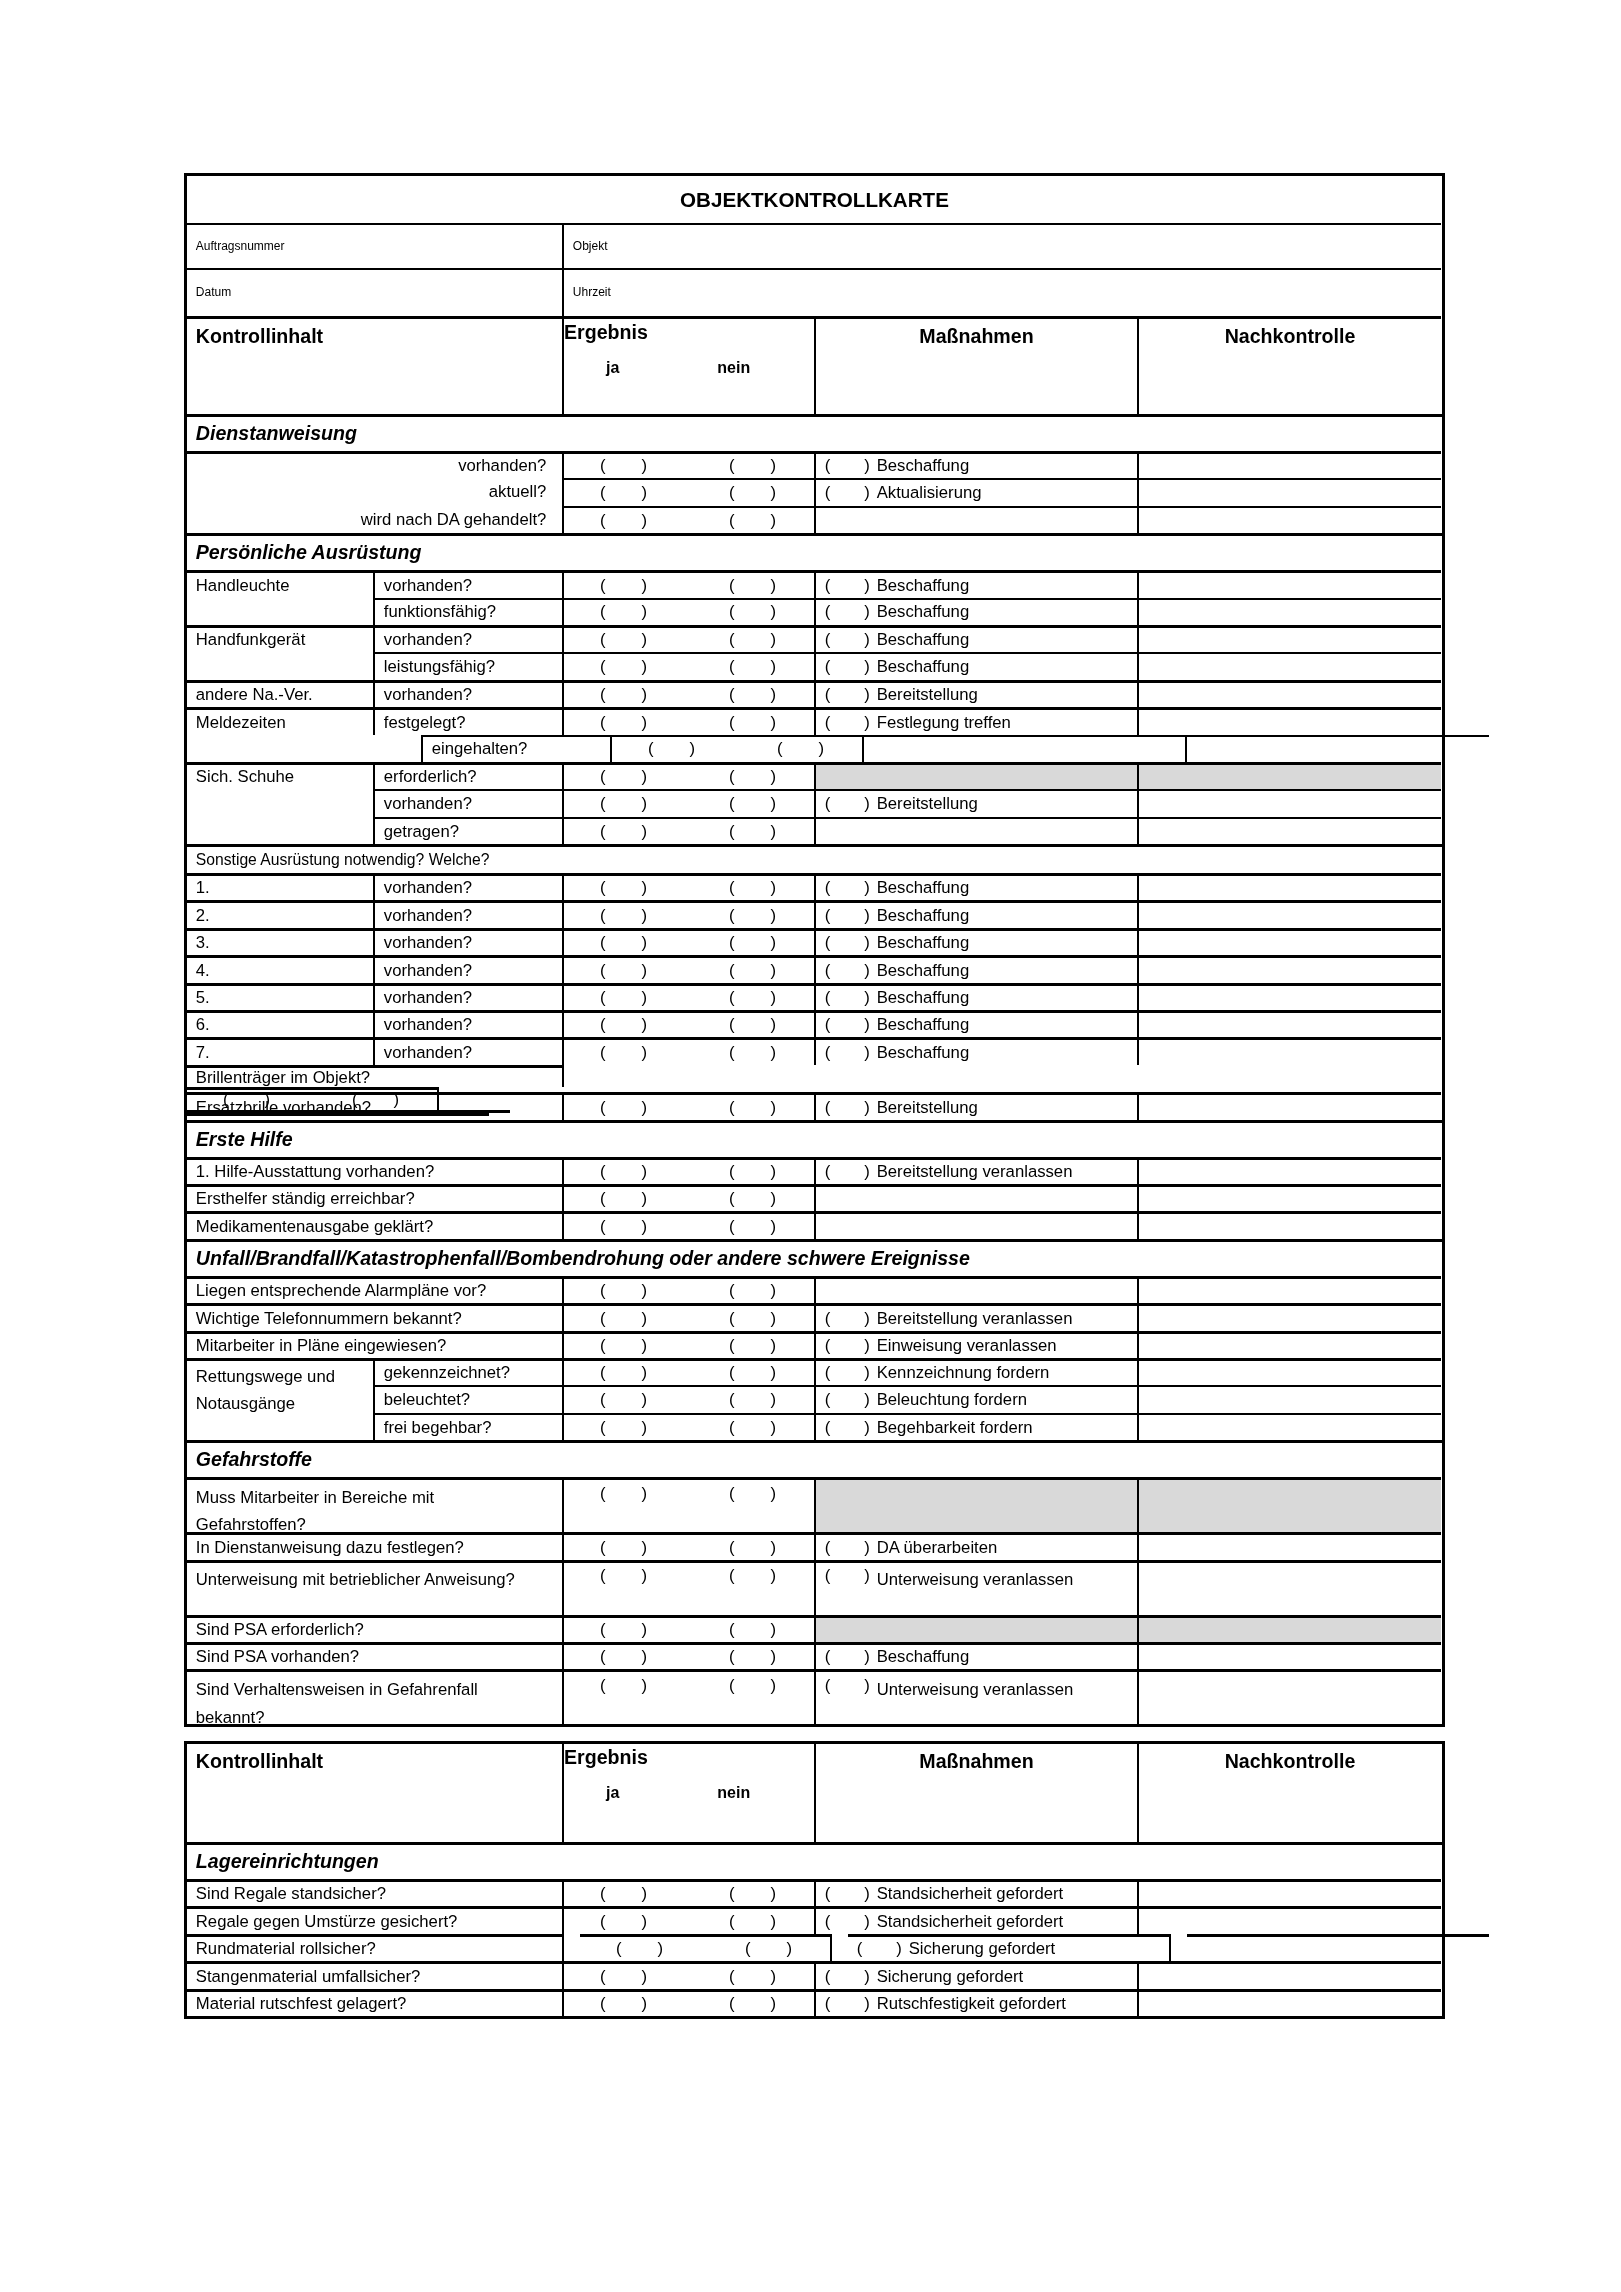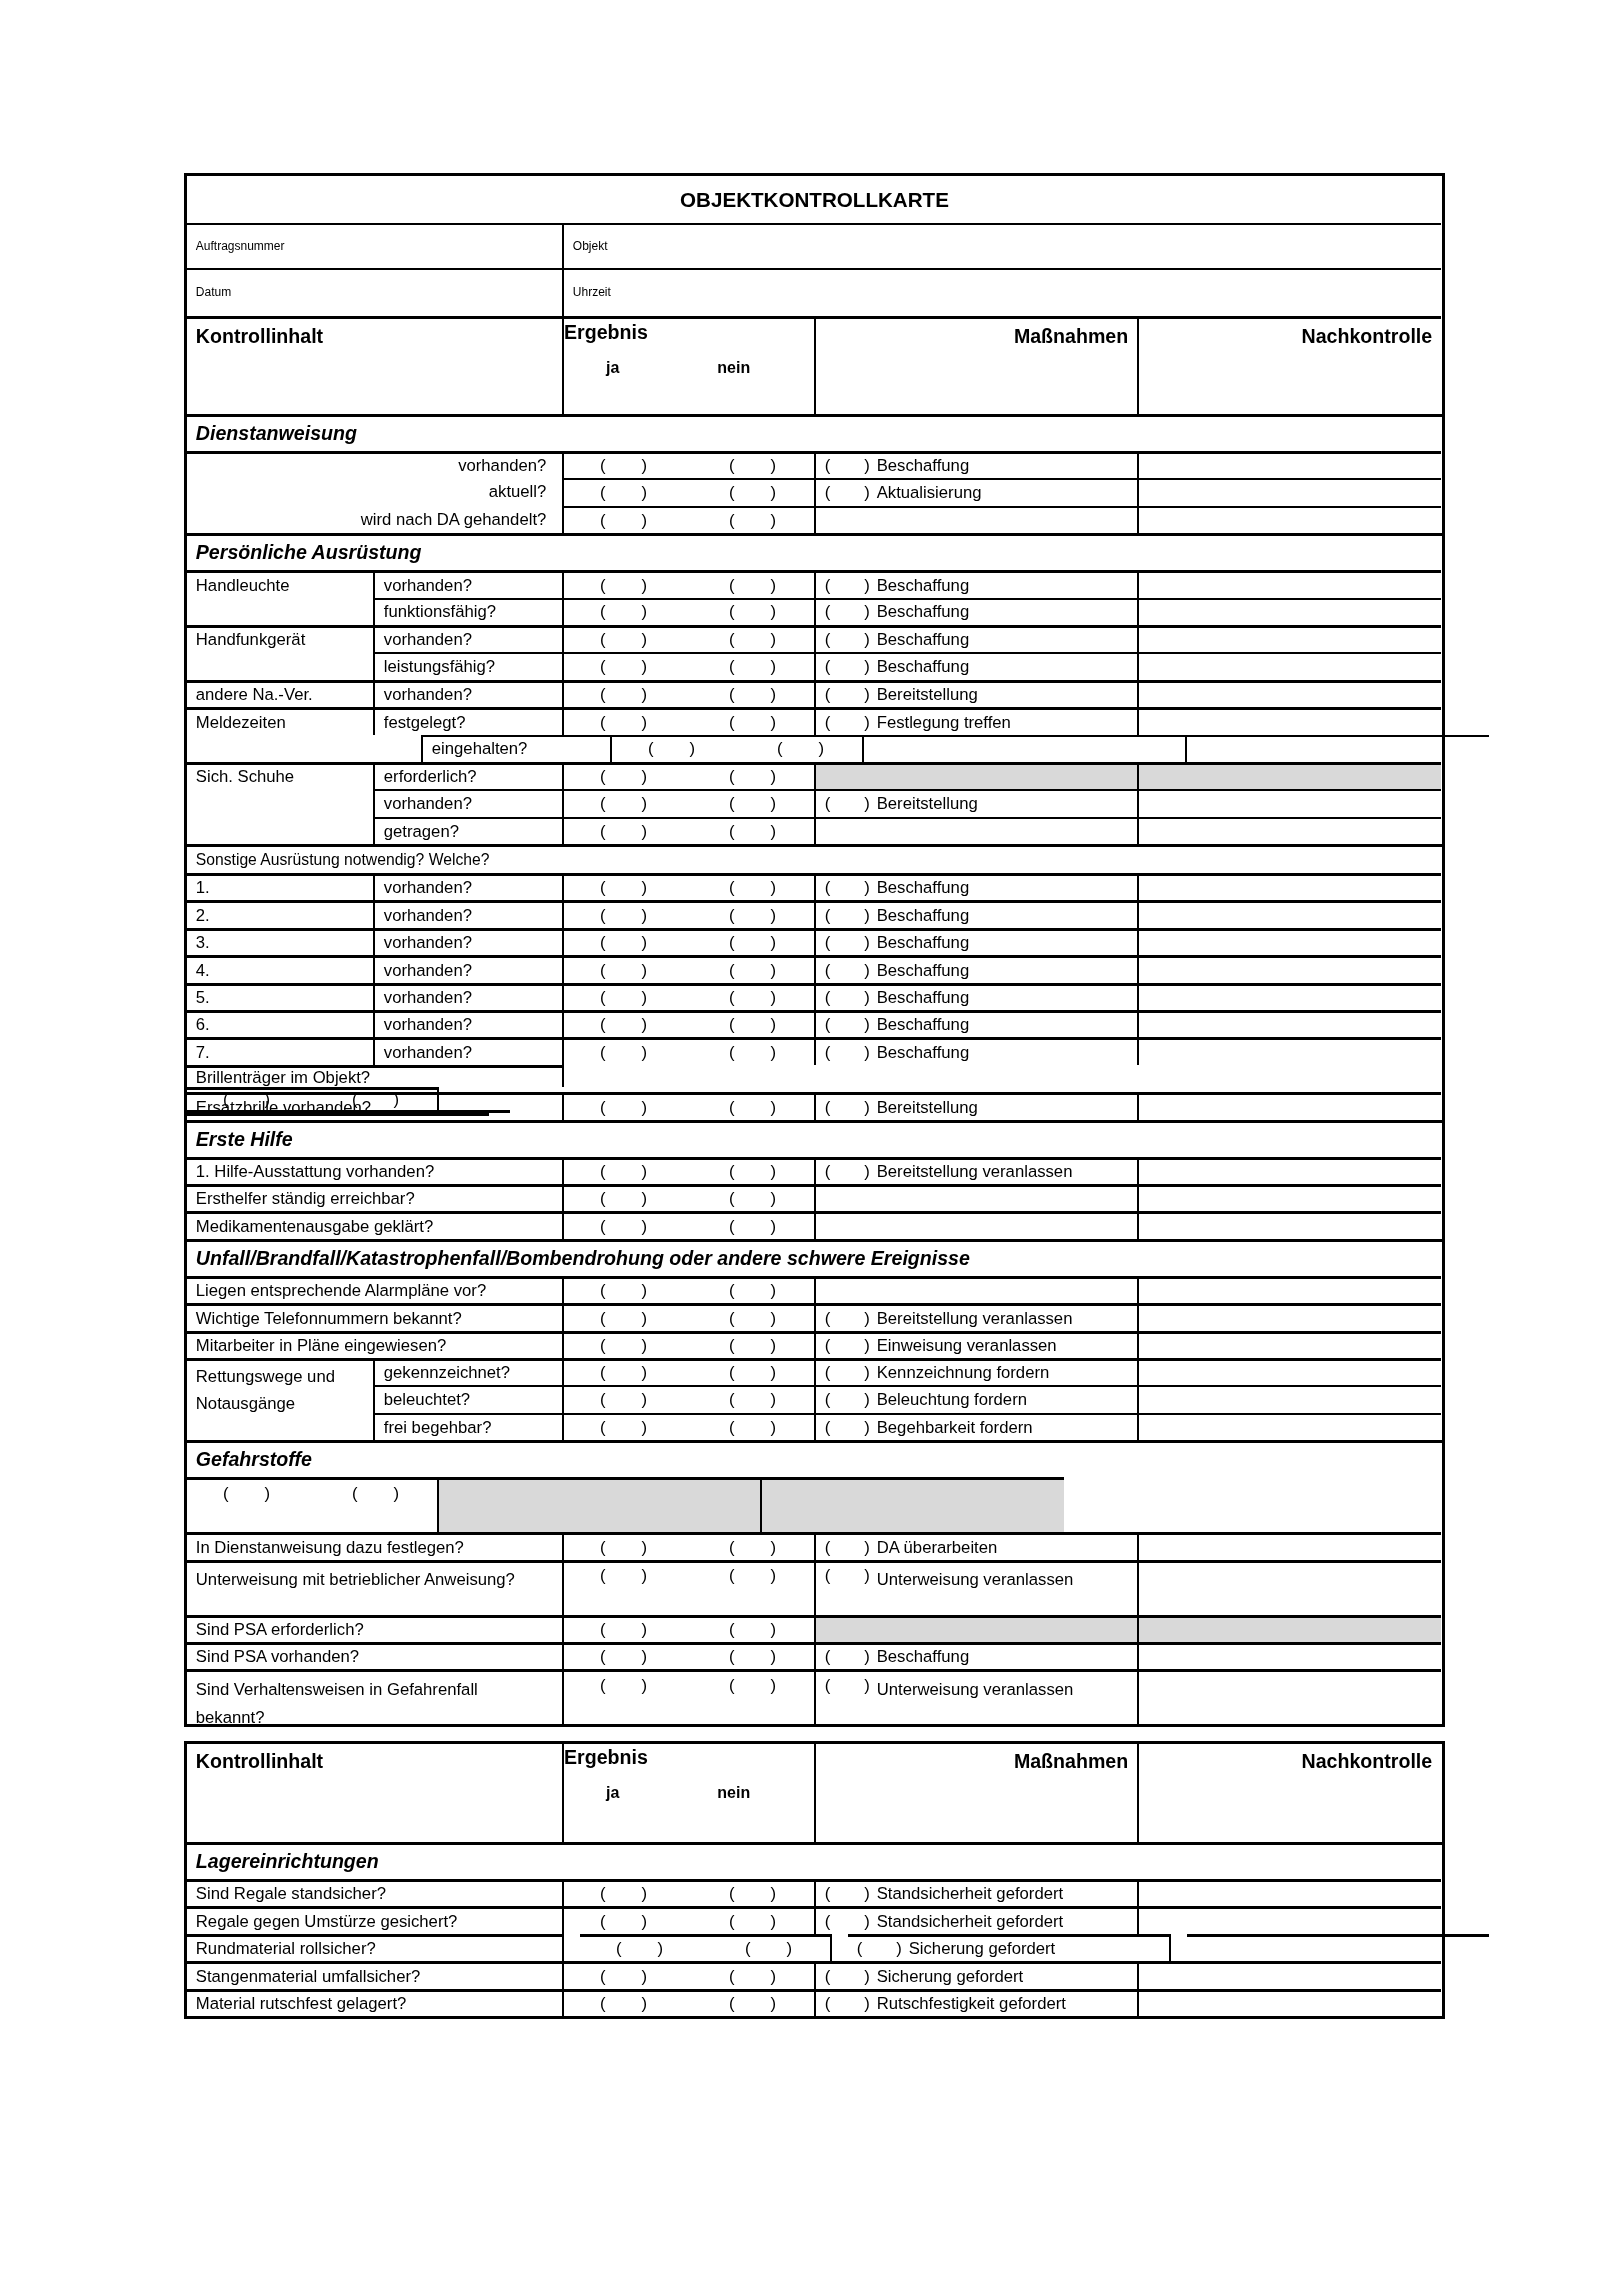--- a/index.html
+++ b/index.html
@@ -32,21 +32,21 @@
   .fields-cell{font-size:12px;}
   .section-cell{font-weight:bold;font-style:italic;font-size:19.6px;}
   .wide-cell{font-size:15.7px;}
   .erg{padding-left:36px;gap:82px;}
   .pp{display:inline-flex;justify-content:space-between;width:47px;flex-shrink:0;font-size:16.7px;}
   .m-pair{width:45px;margin-right:6.9px;}
   .hdr1{font-weight:bold;font-size:19.6px;align-items:flex-start;padding-top:11.8px;}
   .hdr-erg{flex-direction:column;align-items:stretch;padding:11.8px 0 0 0;gap:15.7px;}
   .hdr-erg .line1{text-align:center;font-weight:bold;font-size:19.6px;}
   .hdr-erg .line2{display:flex;padding-left:42px;gap:98px;font-weight:bold;font-size:16px;}
-  .hdr-c{font-weight:bold;font-size:19.6px;justify-content:flex-end;align-items:flex-start;padding-top:11.8px;}
+  .hdr-c{font-weight:bold;font-size:19.6px;justify-content:center;align-items:flex-start;padding-top:11.8px;}
   .r.tall > .c{align-items:flex-start;padding-top:3.9px;}
   .r.tall .lbl-text{max-width:325px;line-height:27.4px;}
   .c.topalign{align-items:flex-start;padding-top:2px;}
   .c.topalign .lbl-text{line-height:27.4px;}
 </style>
 </head>
 <body>
 
 <div id="table1" class="tbl">
     <div class="r none" style="height: 47px;">
@@ -823,20 +823,23 @@
         <span class="lbl-text">Begehbarkeit fordern</span>
       </div>
       <div class="c w-nk noR"></div>
     </div>
     <div class="r thick" style="height: 37px;">
       <div class="c w-full noR section-cell">
         <span class="lbl-text">Gefahrstoffe</span>
       </div>
     </div>
     <div class="r thick tall" style="height: 55px;">
+      <div class="c w-c1">
+        <span class="lbl-text">Muss Mitarbeiter in Bereiche mit Gefahrstoffen?</span>
+      </div>
       <div class="c w-erg erg">
         <span class="pp">
           <span class="br">(</span>
           <span class="br">)</span>
         </span>
         <span class="pp">
           <span class="br">(</span>
           <span class="br">)</span>
         </span>
       </div>

